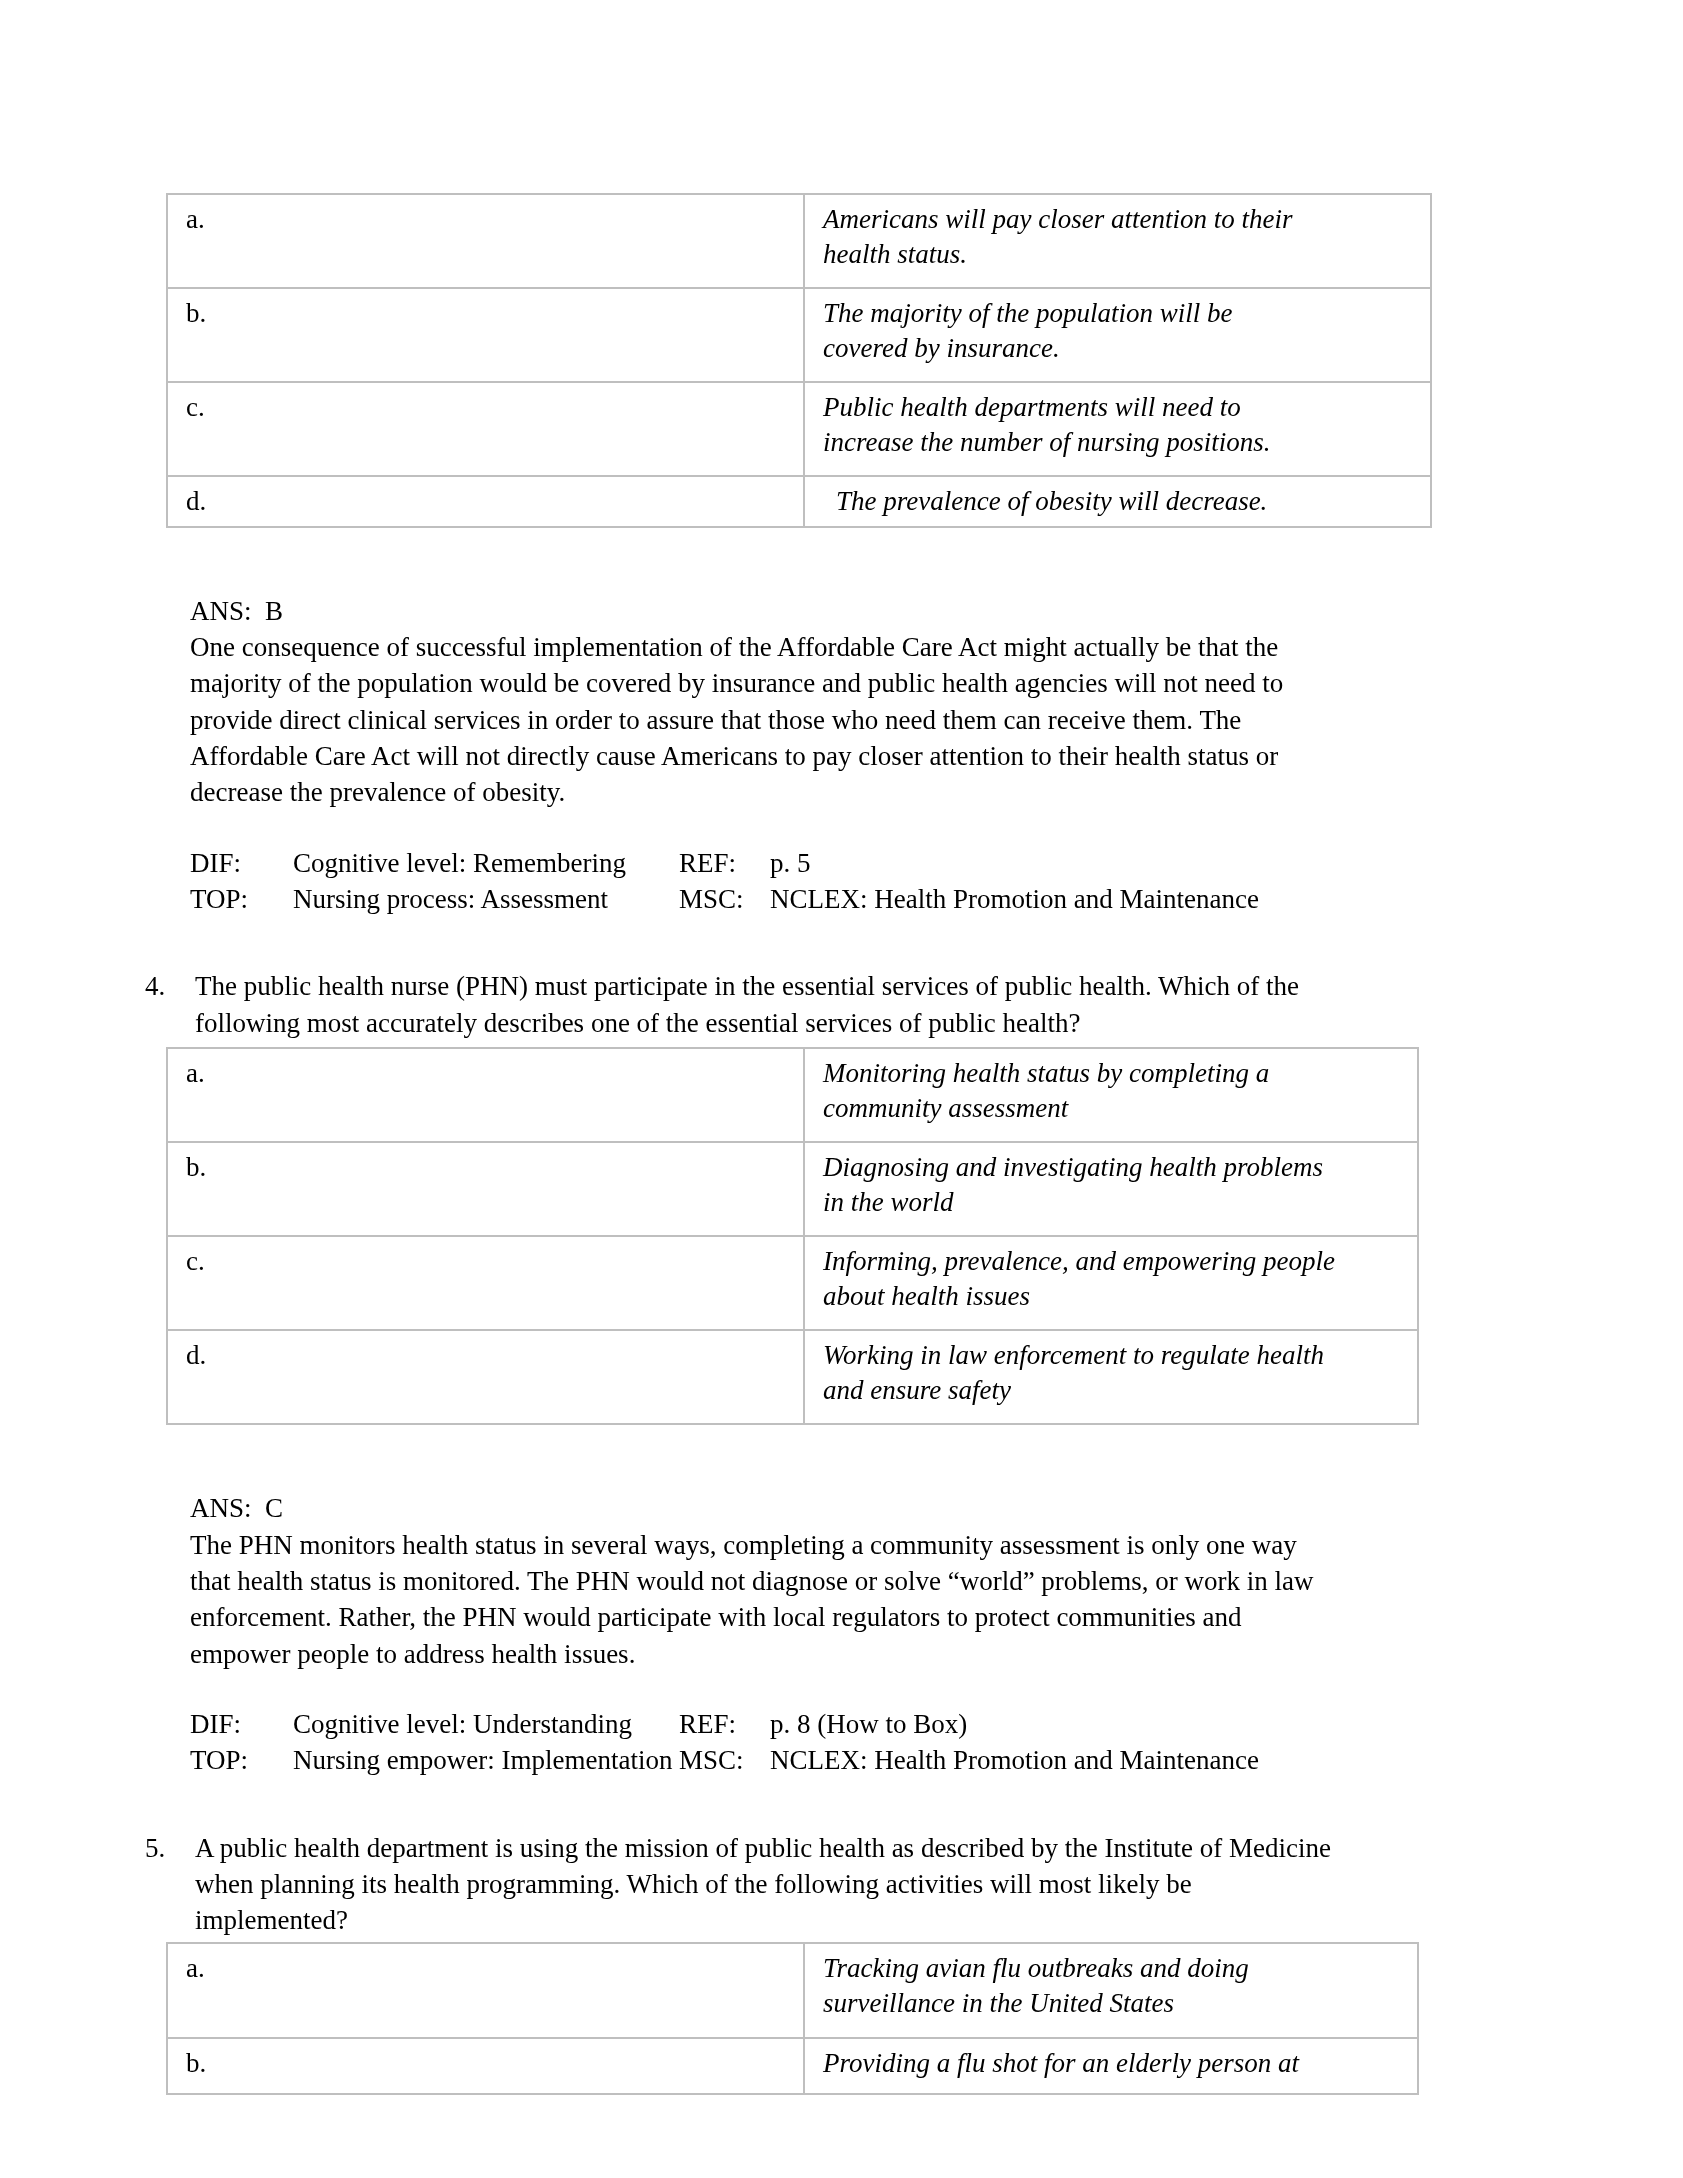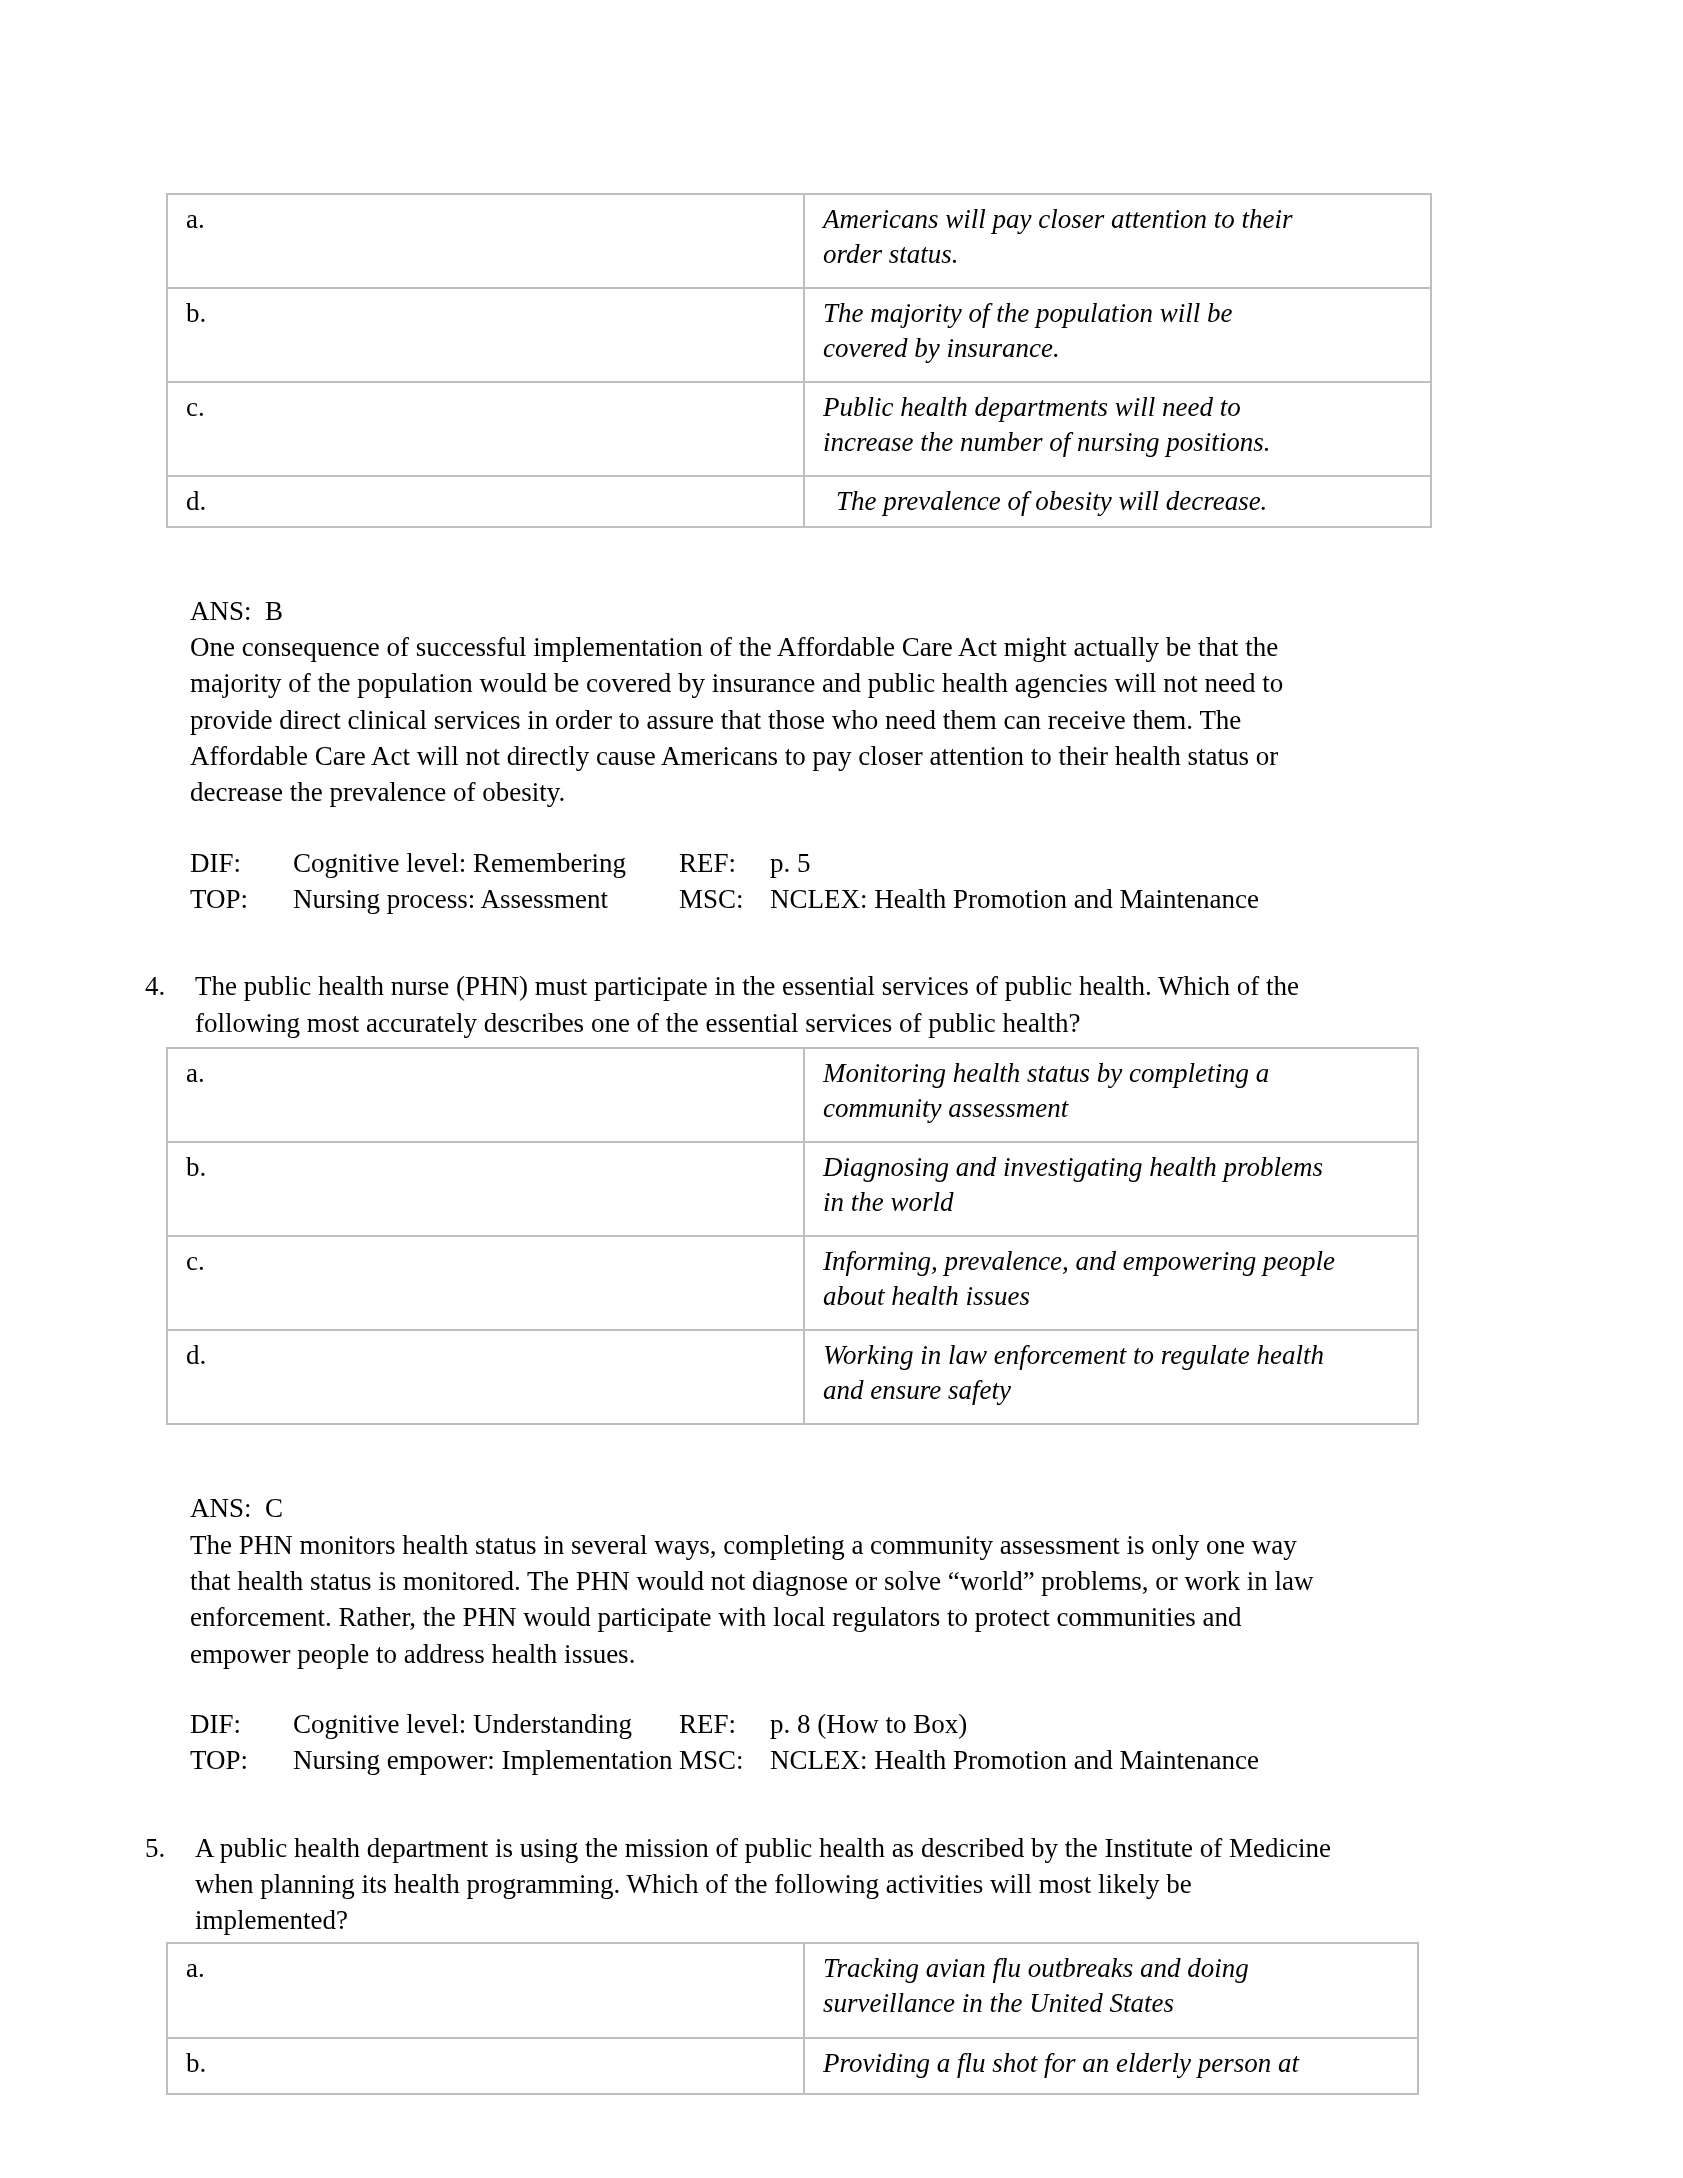--- a/index.html
+++ b/index.html
@@ -116,21 +116,21 @@
   <div class="content" style="padding-left:166px; padding-top:193px;">
 
     <table class="opt-table" style="margin-left:0;">
       <tbody>
         <tr>
           <td class="letter">
             <span class="cell-line">a.</span>
           </td>
           <td class="text">
             <span class="cell-line">Americans will pay closer attention to their</span>
-            <span class="cell-line">order status.</span>
+            <span class="cell-line">health status.</span>
           </td>
         </tr>
         <tr>
           <td class="letter">
             <span class="cell-line">b.</span>
           </td>
           <td class="text">
             <span class="cell-line">The majority of the population will be</span>
             <span class="cell-line">covered by insurance.</span>
           </td>

